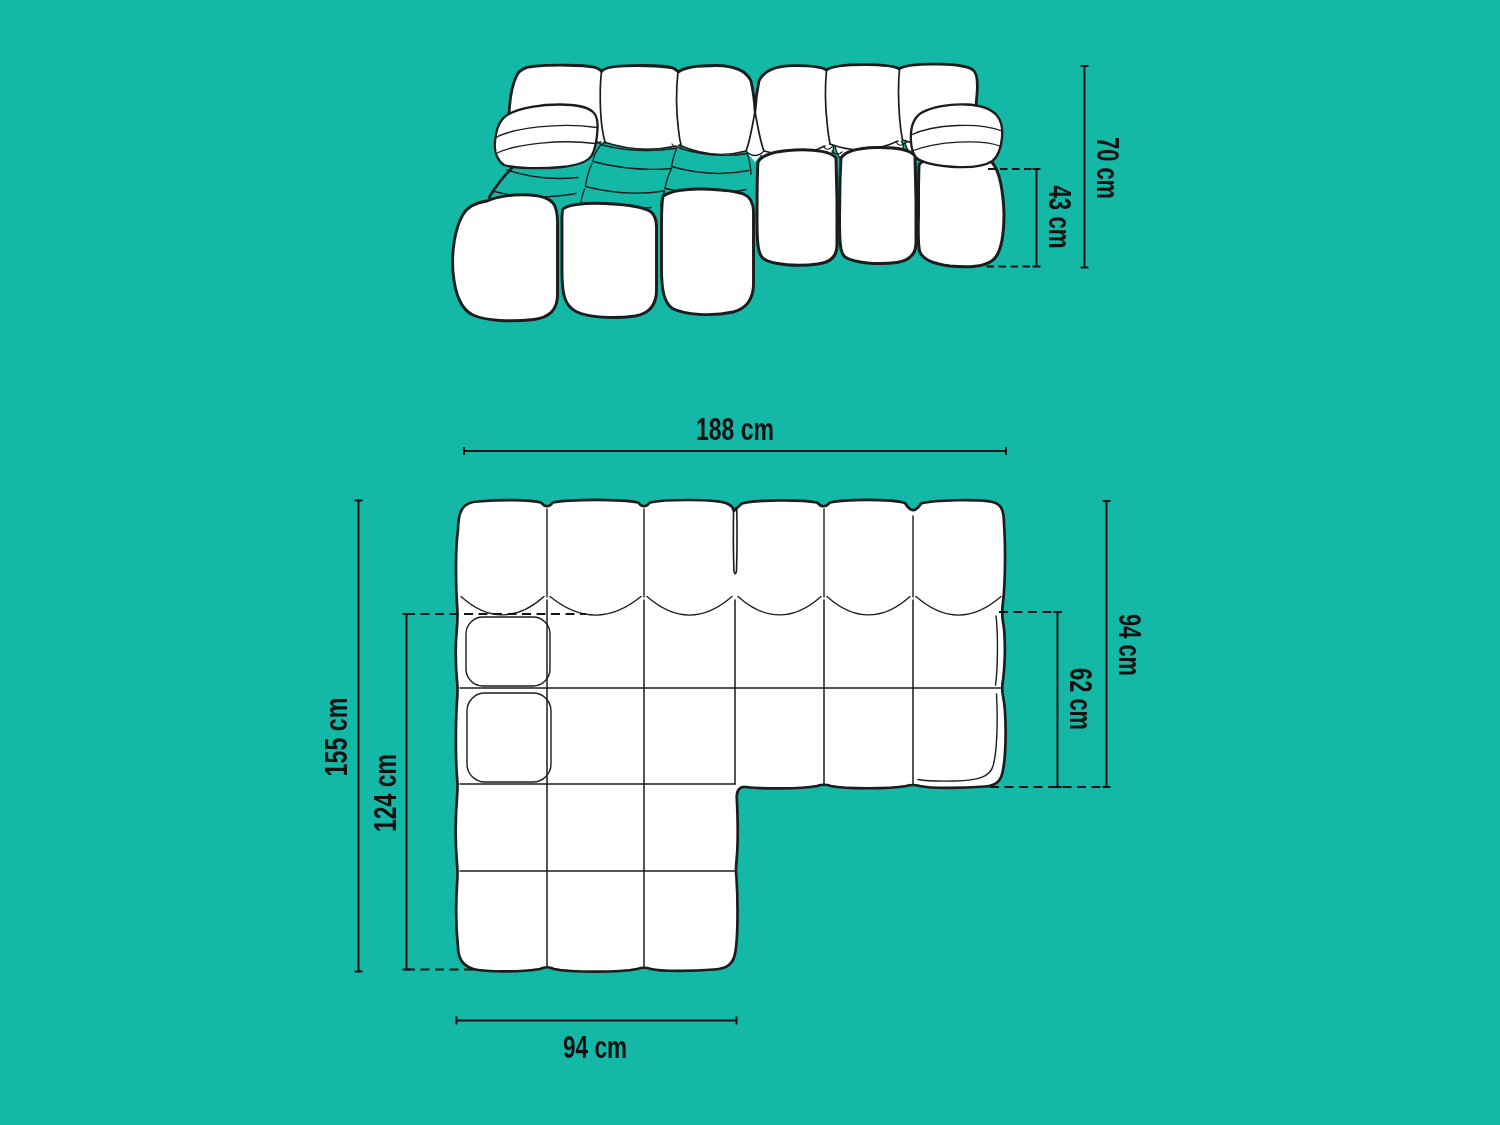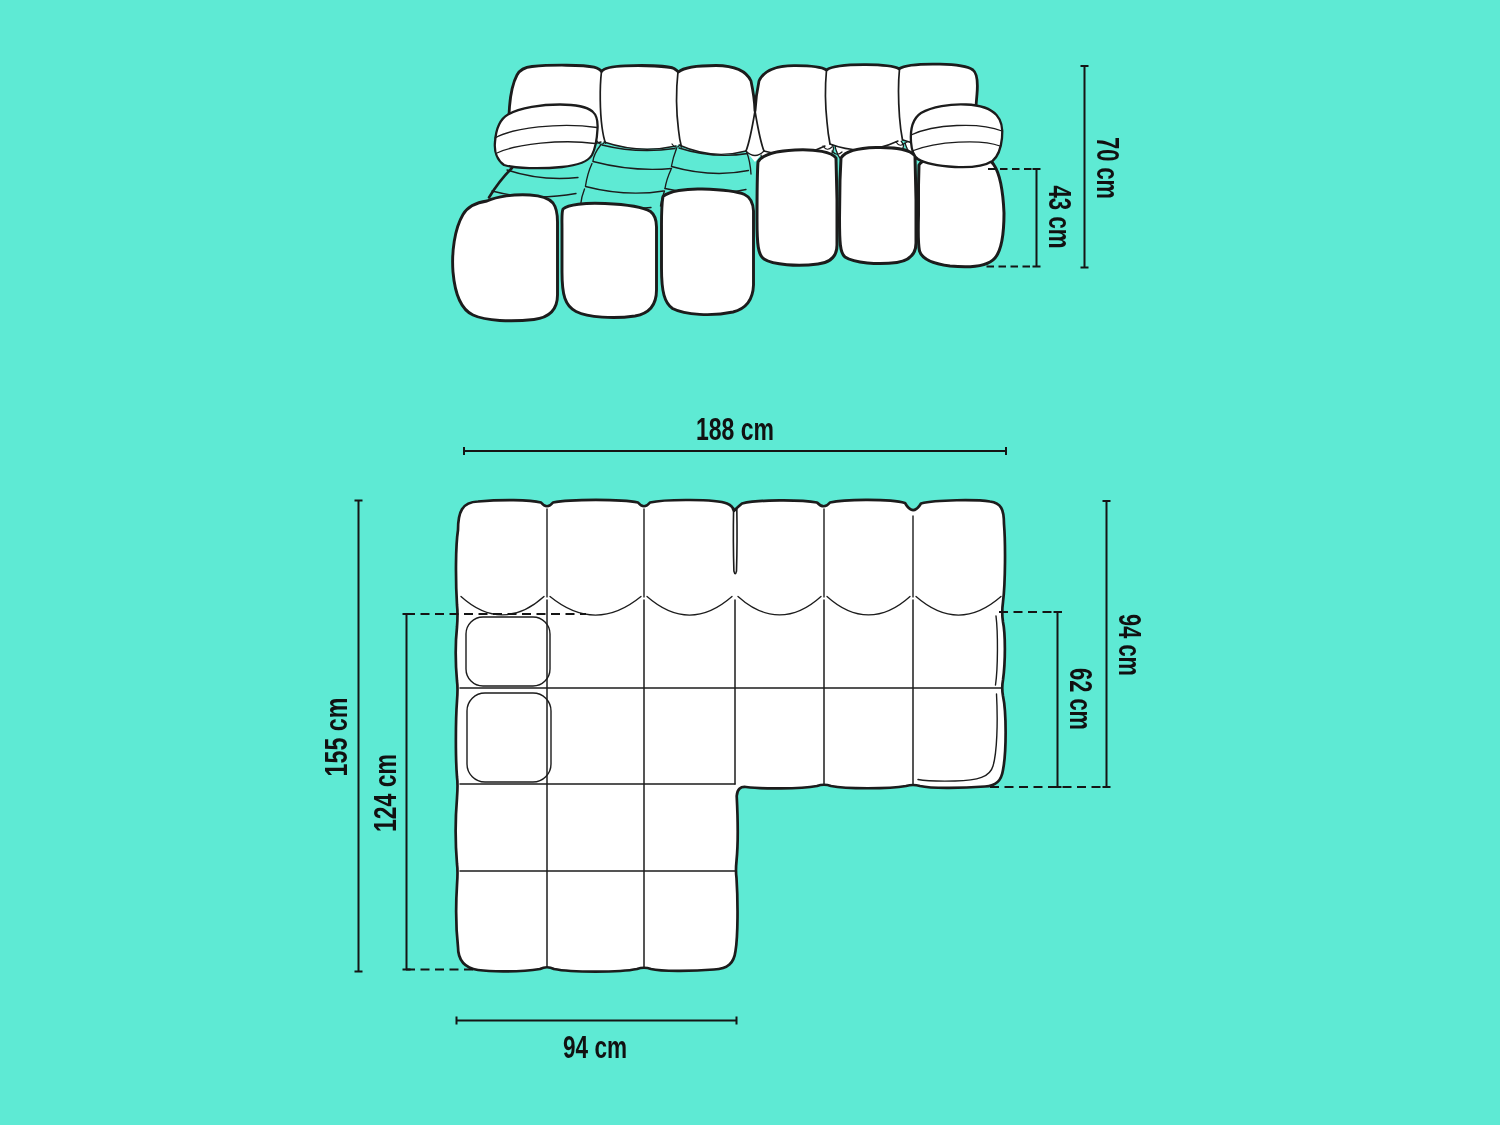--- a/index.html
+++ b/index.html
@@ -1,16 +1,16 @@
 <!DOCTYPE html>
 <html><head>
 <meta charset="utf-8">
 <style>
   html,body{margin:0;padding:0;background:#ffffff;}
-  #page{width:1500px;height:1125px;position:relative;background:#5eead4;overflow:hidden;}
+  #page{width:1500px;height:1125px;position:relative;background:#14b8a6;overflow:hidden;}
   svg{position:absolute;top:0;left:0;filter:blur(0.55px);}
   text{font-family:"Liberation Sans",sans-serif;font-weight:bold;fill:#111;}
 </style>
 </head>
 <body>
 
 <div id="page">
 <svg width="1500" height="1125" viewBox="0 0 1500 1125">
 
 <g id="persp" fill="#fff" stroke="#1c1c1c" stroke-linecap="round" stroke-linejoin="round">

